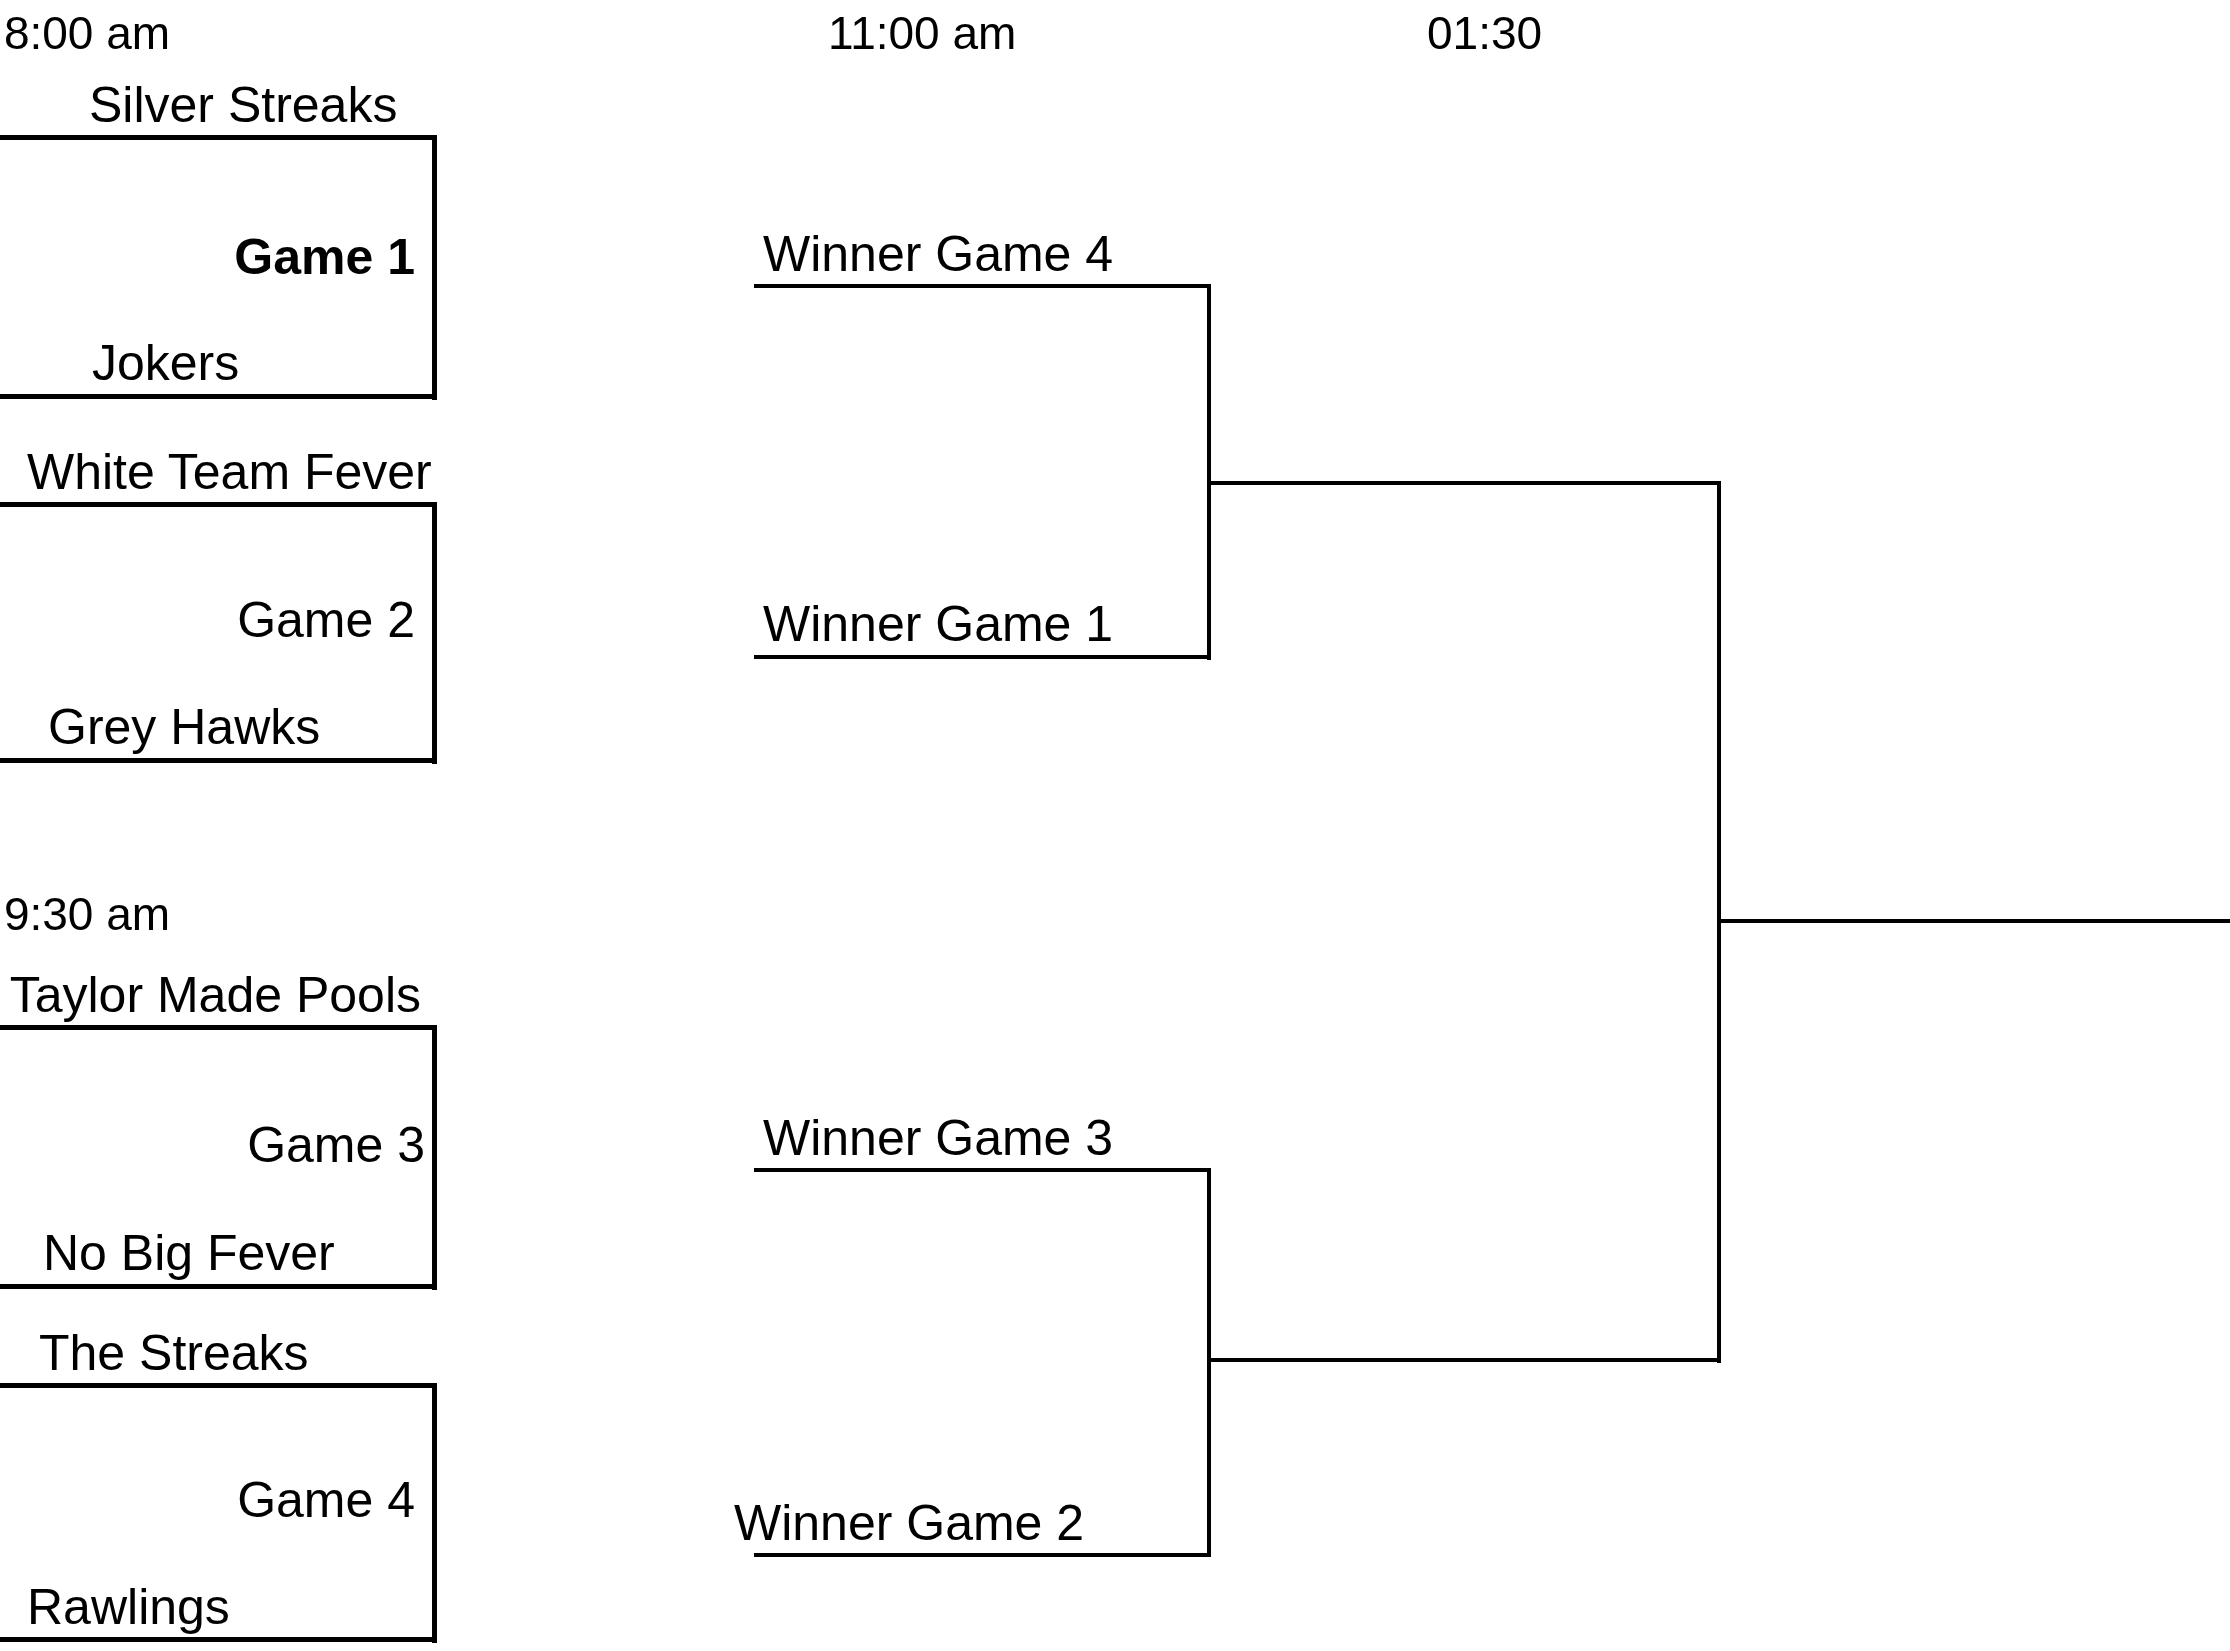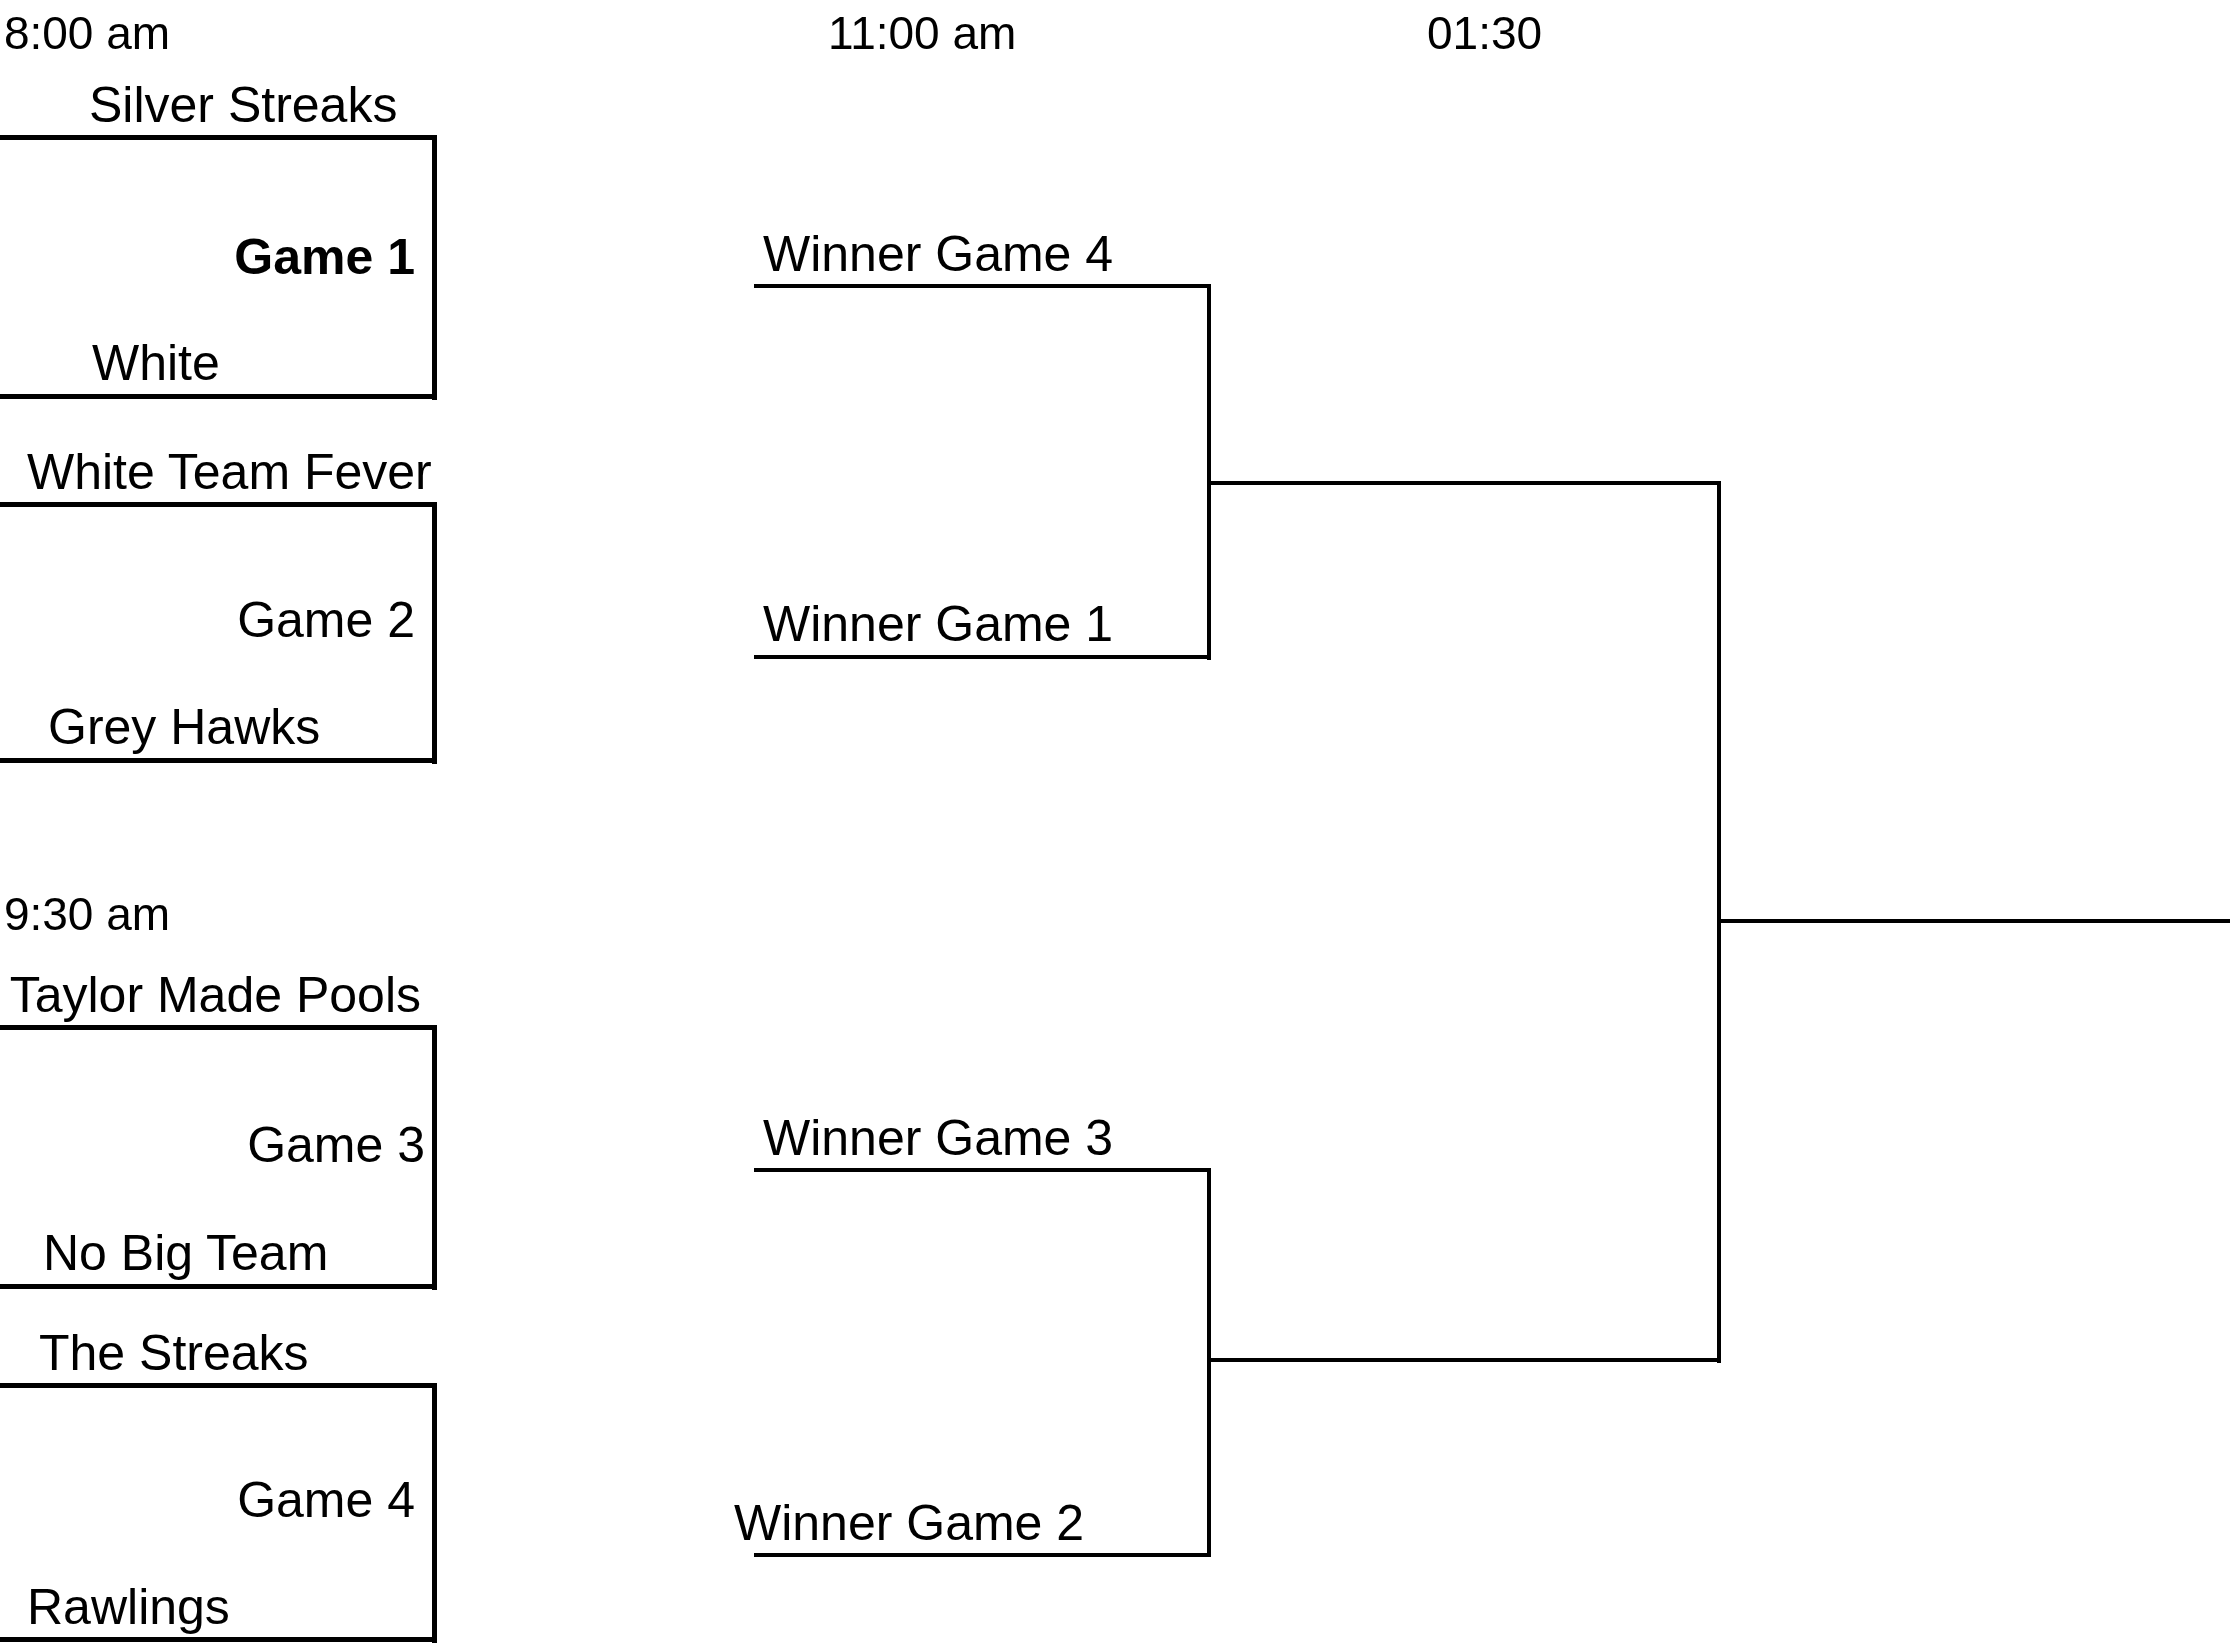--- a/index.html
+++ b/index.html
@@ -72,41 +72,41 @@
 
   <div class="round-time" style="left:1427px; top:9.7px;">01:30</div>
 
   <div class="round-time" style="left:3.9px; top:891px;">9:30 am</div>
 
   <div class="slot-label" style="left:89px; top:80px;">Silver Streaks</div>
   <div class="hline" style="left:0px; top:135px; width:434px;"></div>
 
   <div class="game-label" style="left:0px; top:232px; width:415px;font-weight:bold;">Game 1</div>
 
-  <div class="slot-label" style="left:92px; top:338px;">White</div>
+  <div class="slot-label" style="left:92px; top:338px;">Jokers</div>
   <div class="hline" style="left:0px; top:394px; width:434px;"></div>
 
   <div class="vline" style="left:432px; top:135px; height:265px;"></div>
 
   <div class="slot-label" style="left:27px; top:447px;">White Team Fever</div>
   <div class="hline" style="left:0px; top:502px; width:434px;"></div>
 
   <div class="game-label" style="left:0px; top:595px; width:415px;">Game 2</div>
 
   <div class="slot-label" style="left:48px; top:702px;">Grey Hawks</div>
   <div class="hline" style="left:0px; top:758px; width:434px;"></div>
 
   <div class="vline" style="left:432px; top:502px; height:262px;"></div>
 
   <div class="slot-label" style="left:9.7px; top:970px;">Taylor Made Pools</div>
   <div class="hline" style="left:0px; top:1025px; width:434px;"></div>
 
   <div class="game-label" style="left:0px; top:1120px; width:425px;">Game 3</div>
 
-  <div class="slot-label" style="left:43px; top:1228px;">No Big Team</div>
+  <div class="slot-label" style="left:43px; top:1228px;">No Big Fever</div>
   <div class="hline" style="left:0px; top:1284px; width:434px;"></div>
 
   <div class="vline" style="left:432px; top:1025px; height:265px;"></div>
 
   <div class="slot-label" style="left:39px; top:1328px;">The Streaks</div>
   <div class="hline" style="left:0px; top:1383px; width:434px;"></div>
 
   <div class="game-label" style="left:0px; top:1475px; width:415px;">Game 4</div>
 
   <div class="slot-label" style="left:27px; top:1582px;">Rawlings</div>

